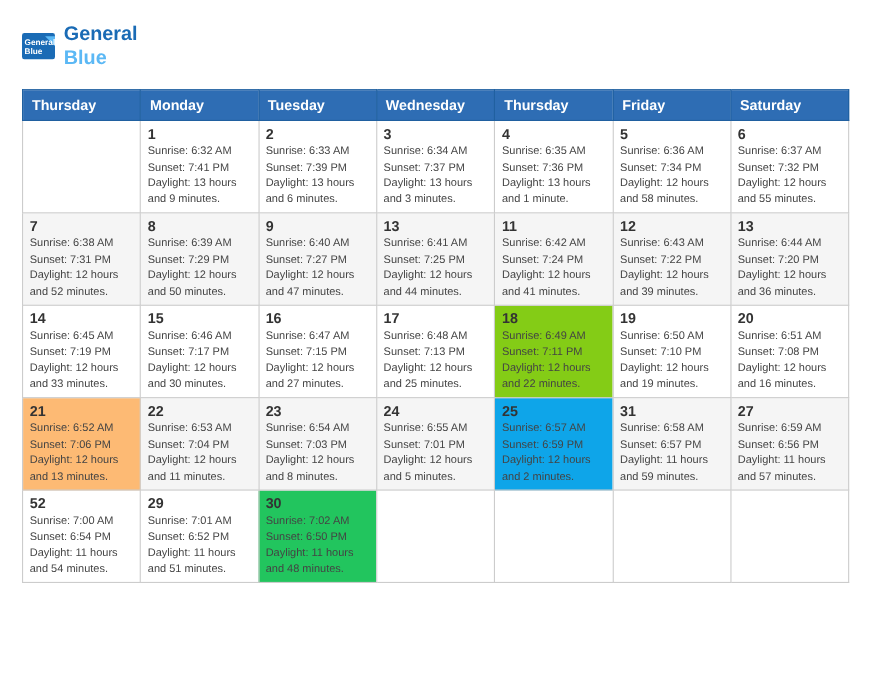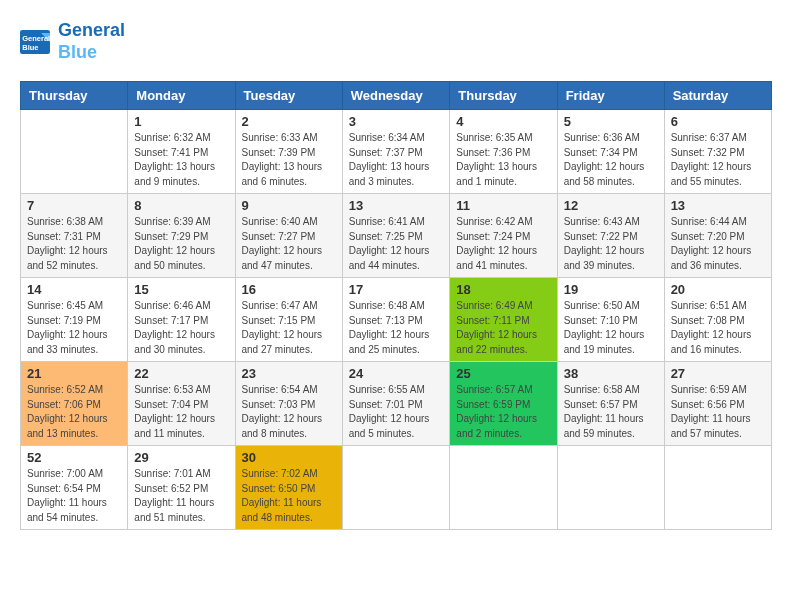--- a/index.html
+++ b/index.html
@@ -223,43 +223,43 @@
           <div class="day-info">Sunrise: 6:53 AM<br>Sunset: 7:04 PM<br>Daylight: 12 hours<br>and 11 minutes.</div>
         </td>
         <td style="background: rgb(245, 245, 245);">
           <span class="day-number">23</span>
           <div class="day-info">Sunrise: 6:54 AM<br>Sunset: 7:03 PM<br>Daylight: 12 hours<br>and 8 minutes.</div>
         </td>
         <td style="background: rgb(245, 245, 245);">
           <span class="day-number">24</span>
           <div class="day-info">Sunrise: 6:55 AM<br>Sunset: 7:01 PM<br>Daylight: 12 hours<br>and 5 minutes.</div>
         </td>
-        <td style="background: #22c55e; margin-top: 29px;">
+        <td style="background: #0ea5e9; margin-top: 29px;">
           <span class="day-number">25</span>
           <div class="day-info">Sunrise: 6:57 AM<br>Sunset: 6:59 PM<br>Daylight: 12 hours<br>and 2 minutes.</div>
         </td>
         <td style="background: rgb(245, 245, 245);">
-          <span class="day-number">38</span>
+          <span class="day-number">31</span>
           <div class="day-info">Sunrise: 6:58 AM<br>Sunset: 6:57 PM<br>Daylight: 11 hours<br>and 59 minutes.</div>
         </td>
         <td style="background: rgb(245, 245, 245);">
           <span class="day-number">27</span>
           <div class="day-info">Sunrise: 6:59 AM<br>Sunset: 6:56 PM<br>Daylight: 11 hours<br>and 57 minutes.</div>
         </td>
       </tr>
       <tr>
         <td style="background: rgb(255, 255, 255);">
           <span class="day-number">52</span>
           <div class="day-info">Sunrise: 7:00 AM<br>Sunset: 6:54 PM<br>Daylight: 11 hours<br>and 54 minutes.</div>
         </td>
         <td style="background: rgb(255, 255, 255);">
           <span class="day-number">29</span>
           <div class="day-info">Sunrise: 7:01 AM<br>Sunset: 6:52 PM<br>Daylight: 11 hours<br>and 51 minutes.</div>
         </td>
-        <td style="background: #eab308; margin-left: 14px;">
+        <td style="background: #22c55e; margin-left: 14px;">
           <span class="day-number">30</span>
           <div class="day-info">Sunrise: 7:02 AM<br>Sunset: 6:50 PM<br>Daylight: 11 hours<br>and 48 minutes.</div>
         </td>
         <td class="empty-cell" style="background: rgb(255, 255, 255);"></td>
         <td class="empty-cell" style="background: rgb(255, 255, 255);"></td>
         <td class="empty-cell" style="background: rgb(255, 255, 255);"></td>
         <td class="empty-cell" style="background: rgb(255, 255, 255);"></td>
       </tr>
     </tbody>
 </table>

